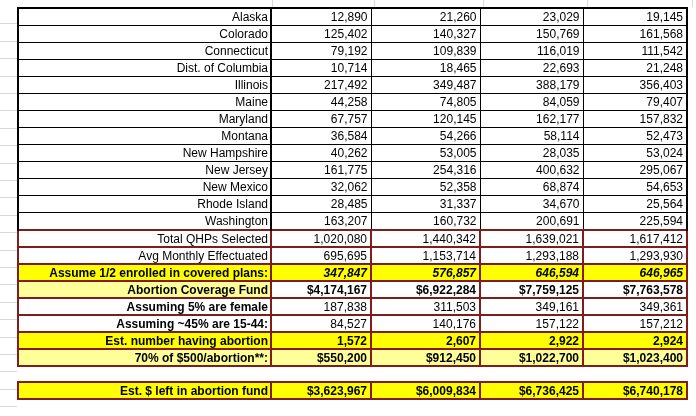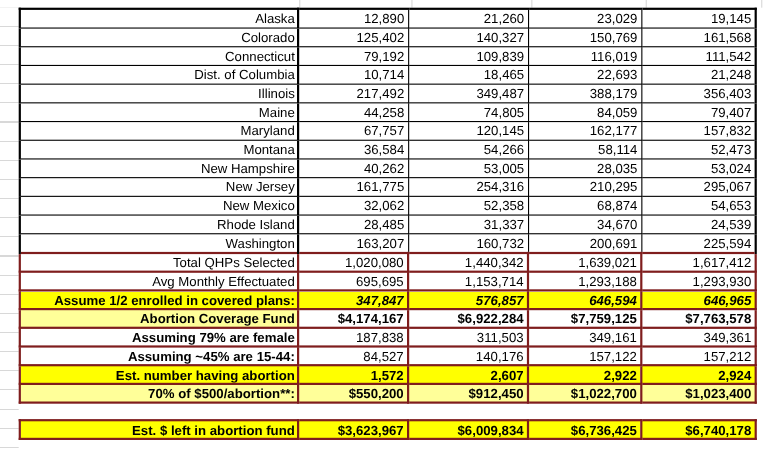--- a/index.html
+++ b/index.html
@@ -130,36 +130,36 @@
           <td class="label">New Hampshire</td>
           <td class="val">40,262</td>
           <td class="val">53,005</td>
           <td class="val">28,035</td>
           <td class="val">53,024</td>
         </tr>
         <tr class="st">
           <td class="label">New Jersey</td>
           <td class="val">161,775</td>
           <td class="val">254,316</td>
-          <td class="val">210,295</td>
+          <td class="val">400,632</td>
           <td class="val">295,067</td>
         </tr>
         <tr class="st">
           <td class="label">New Mexico</td>
           <td class="val">32,062</td>
           <td class="val">52,358</td>
           <td class="val">68,874</td>
           <td class="val">54,653</td>
         </tr>
         <tr class="st">
           <td class="label">Rhode Island</td>
           <td class="val">28,485</td>
           <td class="val">31,337</td>
           <td class="val">34,670</td>
-          <td class="val">24,539</td>
+          <td class="val">25,564</td>
         </tr>
         <tr class="st">
           <td class="label">Washington</td>
           <td class="val">163,207</td>
           <td class="val">160,732</td>
           <td class="val">200,691</td>
           <td class="val">225,594</td>
         </tr>
         <tr class="sum">
           <td class="label">Total QHPs Selected</td>
@@ -183,21 +183,21 @@
           <td class="val">646,965</td>
         </tr>
         <tr class="sum bg-pale-label bold-label bold-vals">
           <td class="label">Abortion Coverage Fund</td>
           <td class="val">$4,174,167</td>
           <td class="val">$6,922,284</td>
           <td class="val">$7,759,125</td>
           <td class="val">$7,763,578</td>
         </tr>
         <tr class="sum bold-label">
-          <td class="label">Assuming 79% are female</td>
+          <td class="label">Assuming 5% are female</td>
           <td class="val">187,838</td>
           <td class="val">311,503</td>
           <td class="val">349,161</td>
           <td class="val">349,361</td>
         </tr>
         <tr class="sum bold-label">
           <td class="label">Assuming ~45% are 15-44:</td>
           <td class="val">84,527</td>
           <td class="val">140,176</td>
           <td class="val">157,122</td>

